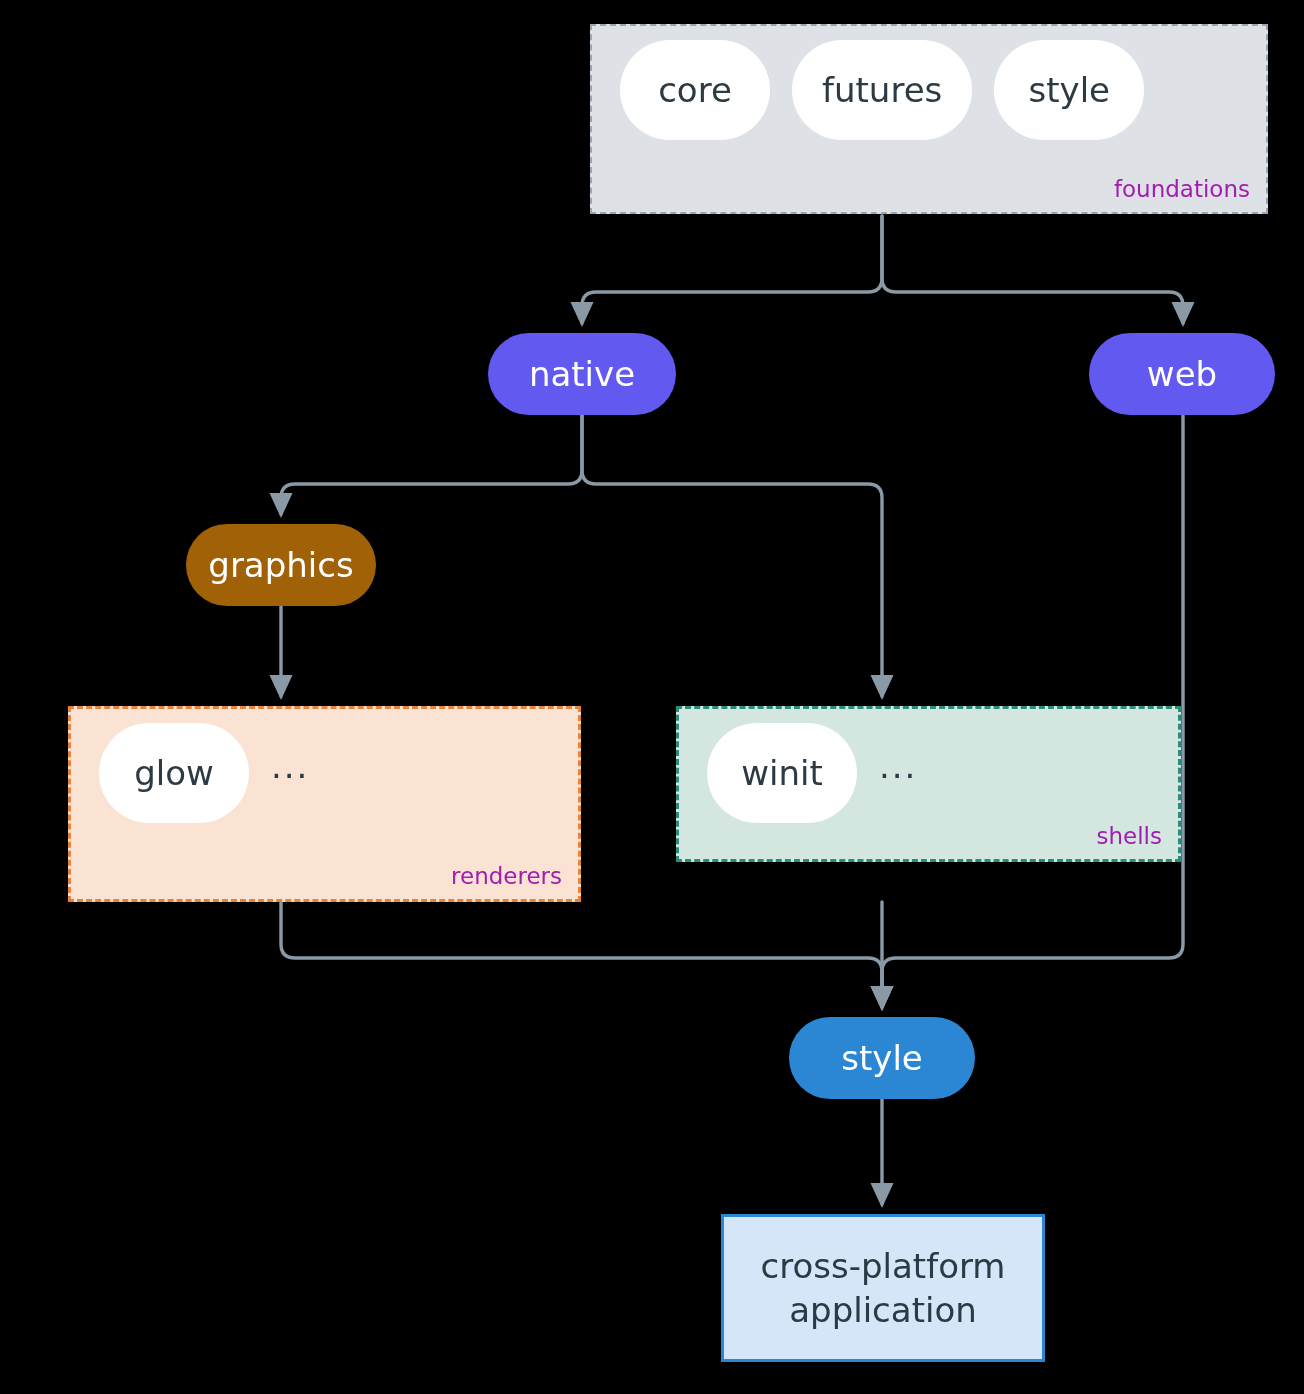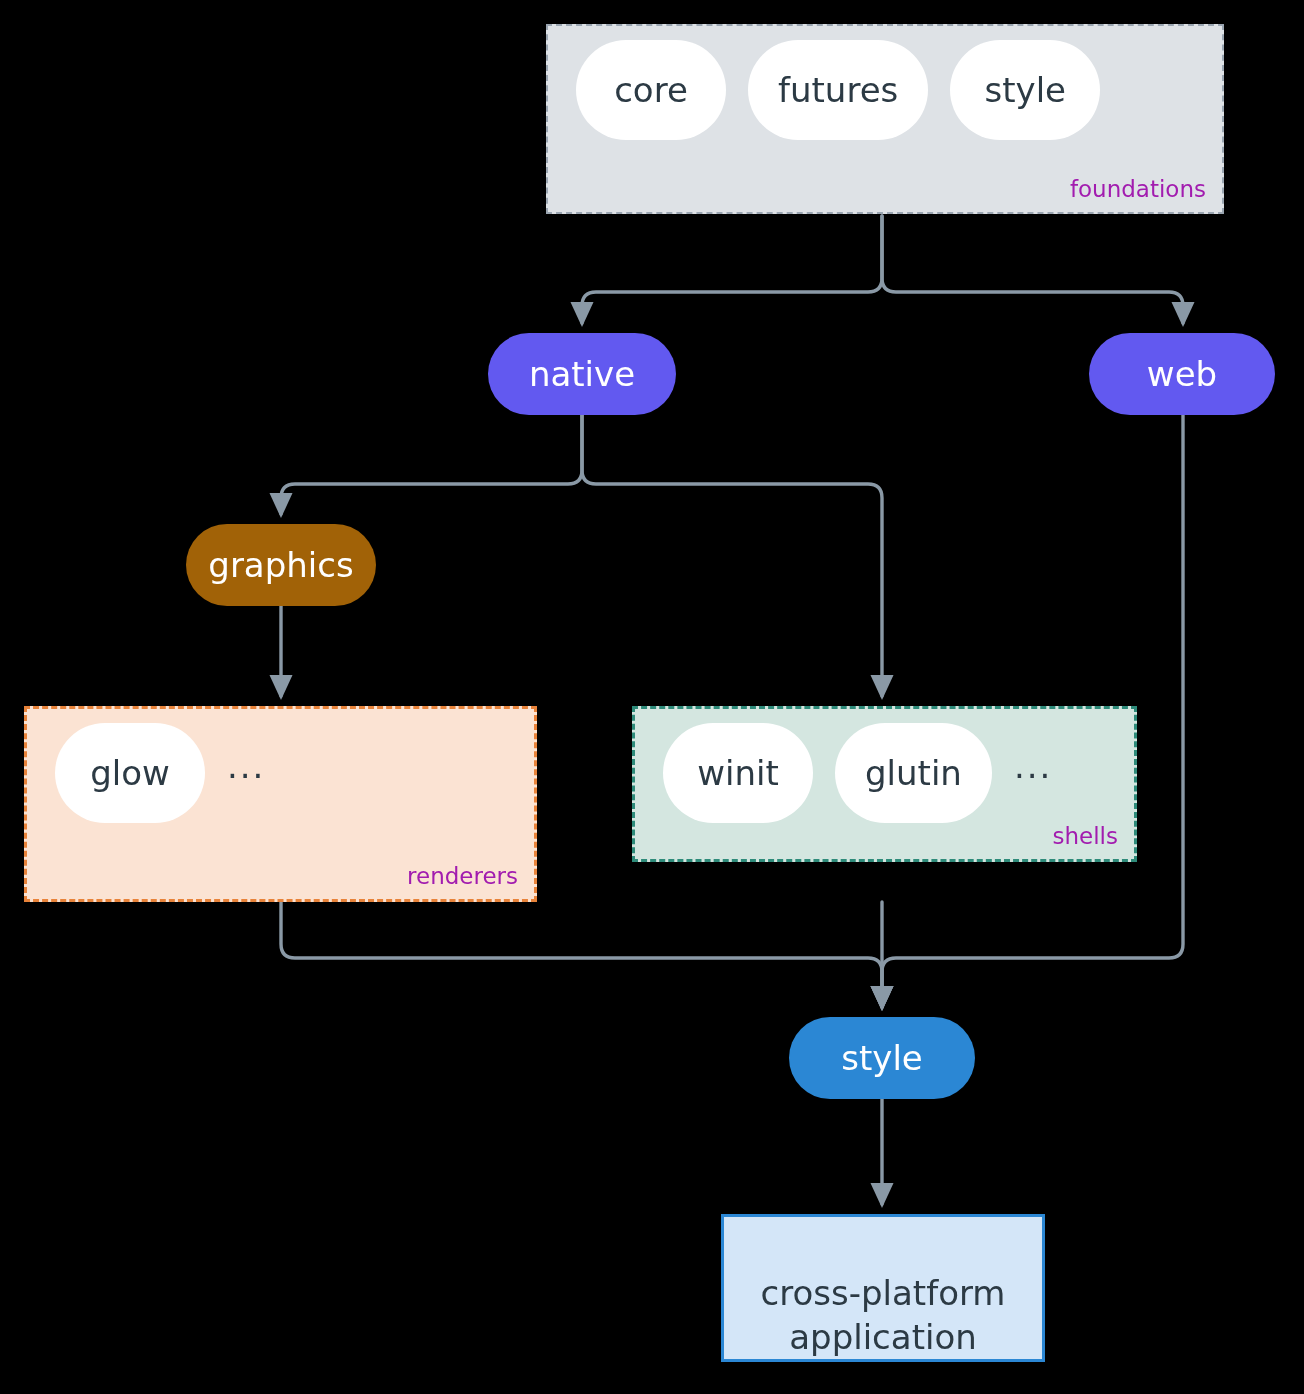--- a/index.html
+++ b/index.html
@@ -22,20 +22,21 @@
     inset: 0;
     width: 1304px;
     height: 1394px;
     pointer-events: none;
   }
 
   
   .group-box {
     position: absolute;
     box-sizing: border-box;
+    margin-left: 44px;
   }
   .group-foundations {
     left: 546px;  top: 24px;
     width: 678px; height: 190px;
     background: #dee2e6;
     border: 2px dashed #9aa5b1;
   }
   .group-renderers {
     left: 24px;   top: 706px;
     width: 513px; height: 196px;
@@ -110,21 +111,21 @@
   
   .node-rect {
     position: absolute;
     left: 721px; top: 1214px;
     width: 324px; height: 148px;
     background: #d4e6f8;
     border: 3px solid #2b87d4;
     display: flex;
     flex-direction: column;
     align-items: center;
-    justify-content: flex-end;
+    justify-content: center;
     font-size: 34px;
     color: #2c3a44;
     line-height: 1.3;
     box-sizing: border-box;
     text-align: center;
   }
 </style>
 </head>
 <body>
 
@@ -173,21 +174,20 @@
     <div class="pill-row">
       <div class="pill">glow</div>
       <div class="ellipsis">...</div>
     </div>
     <div class="group-label">renderers</div>
   </div>
 
   <div class="group-box group-shells">
     <div class="pill-row">
       <div class="pill">winit</div>
-      <div class="pill">glutin</div>
       <div class="ellipsis">...</div>
     </div>
     <div class="group-label">shells</div>
   </div>
 
   <div class="node node-iced">style</div>
 
   <div class="node-rect">
     <span>cross-platform</span>
     <span>application</span>

